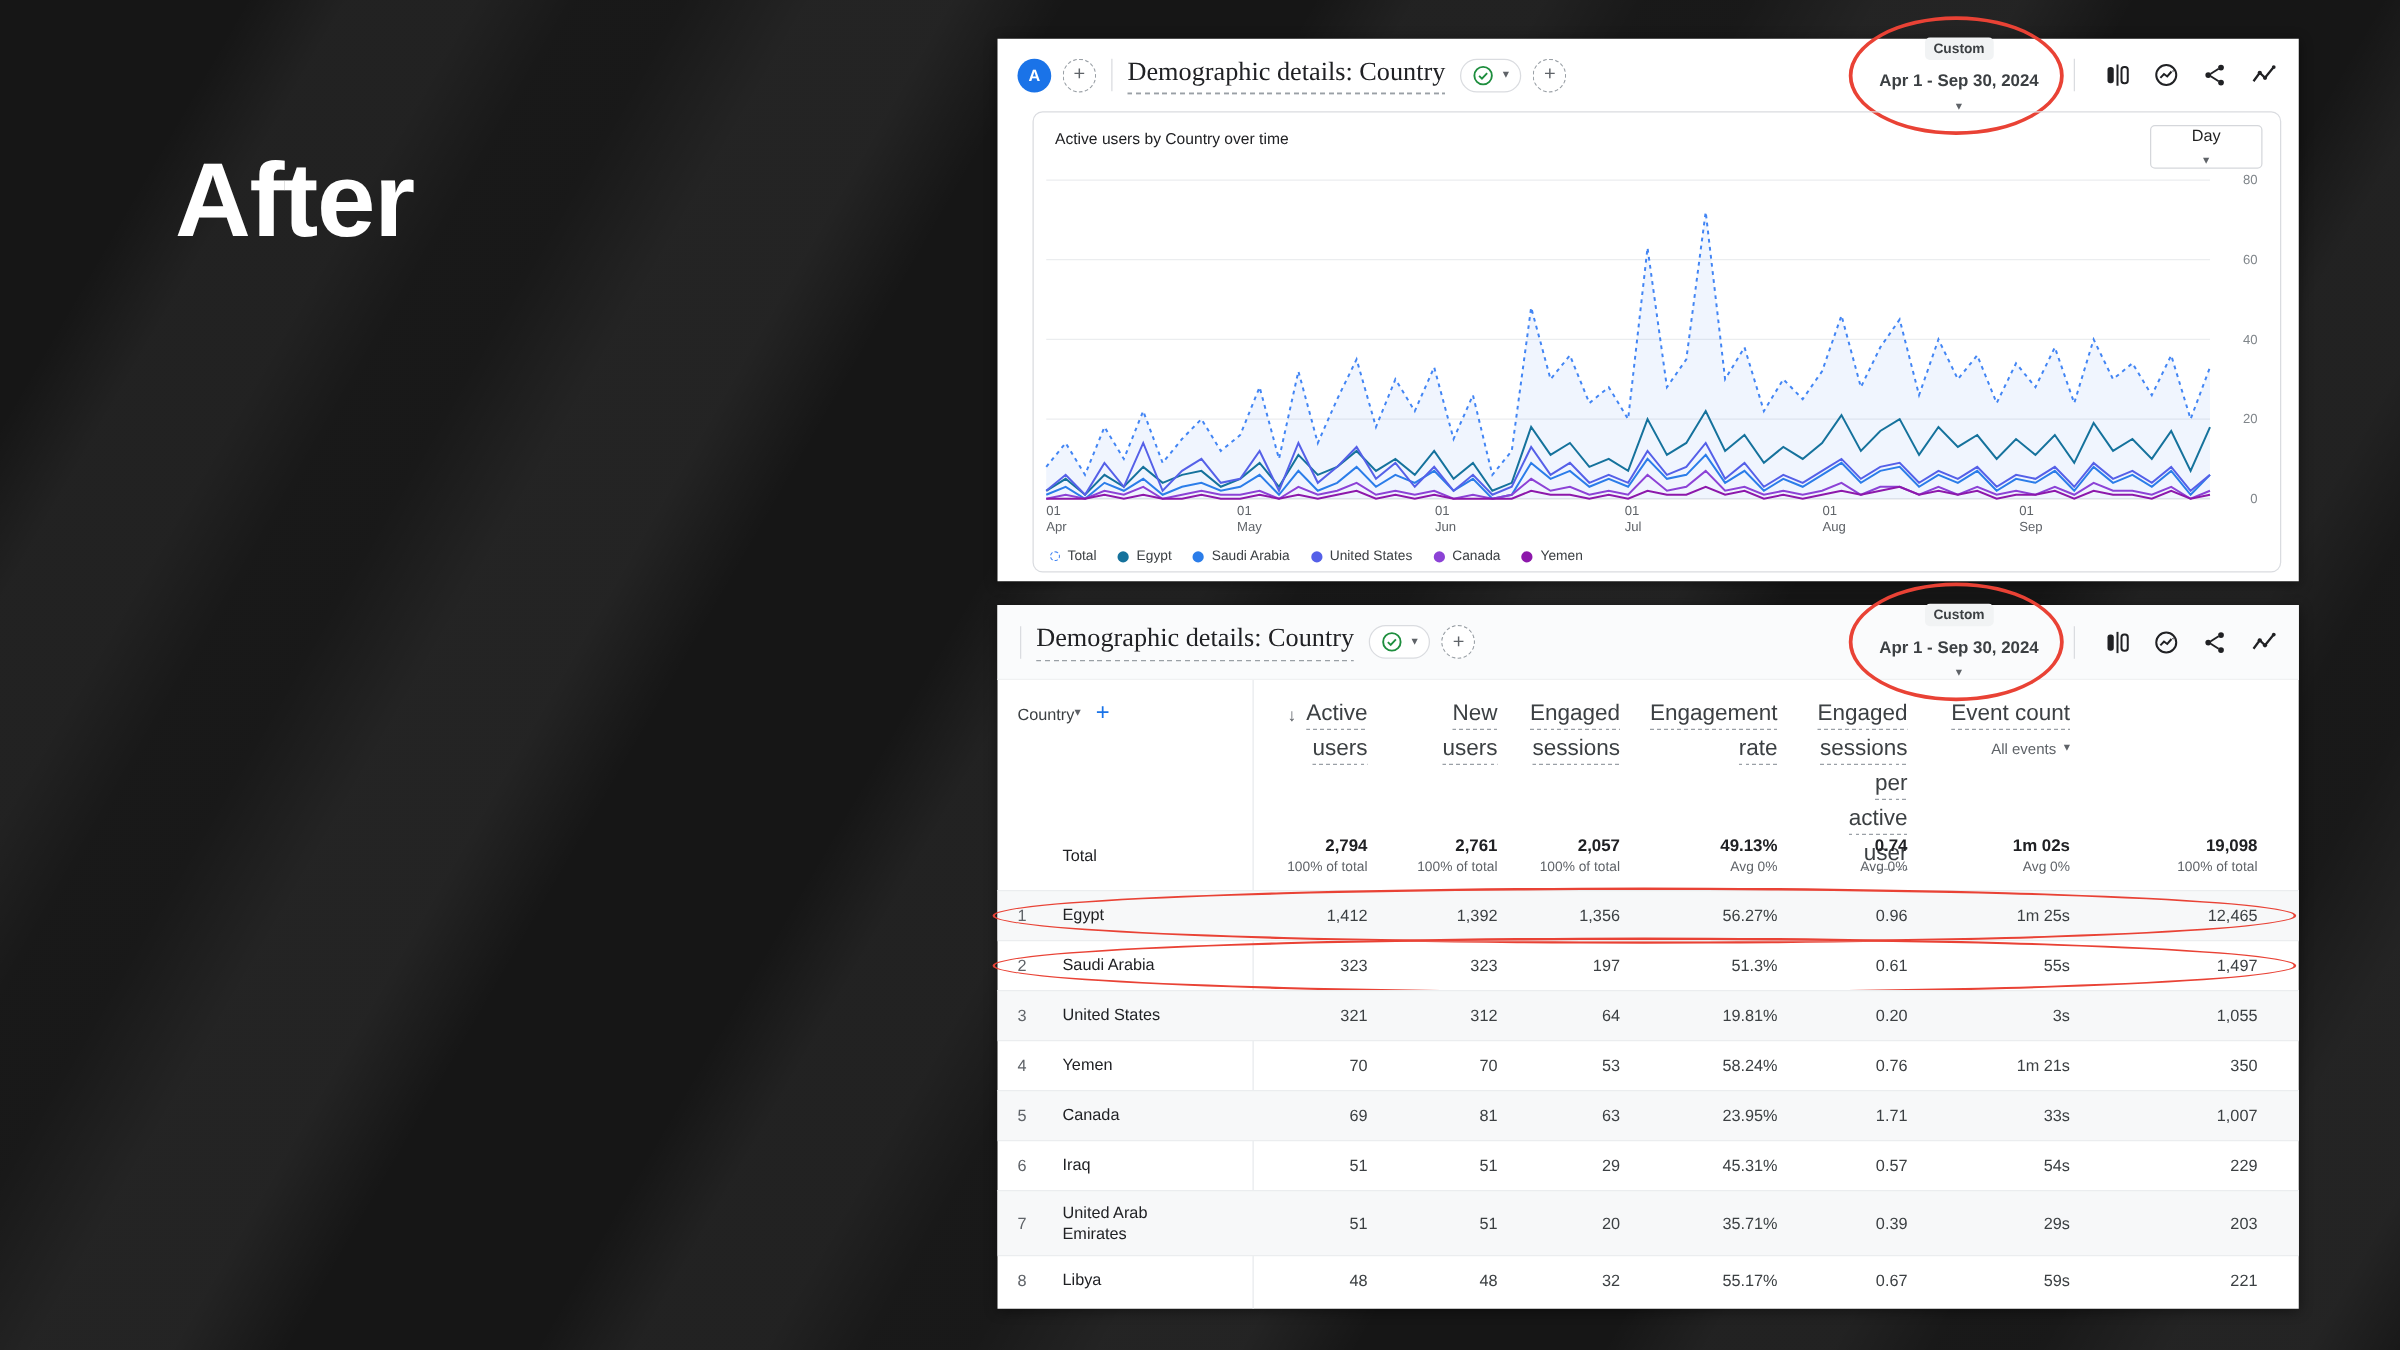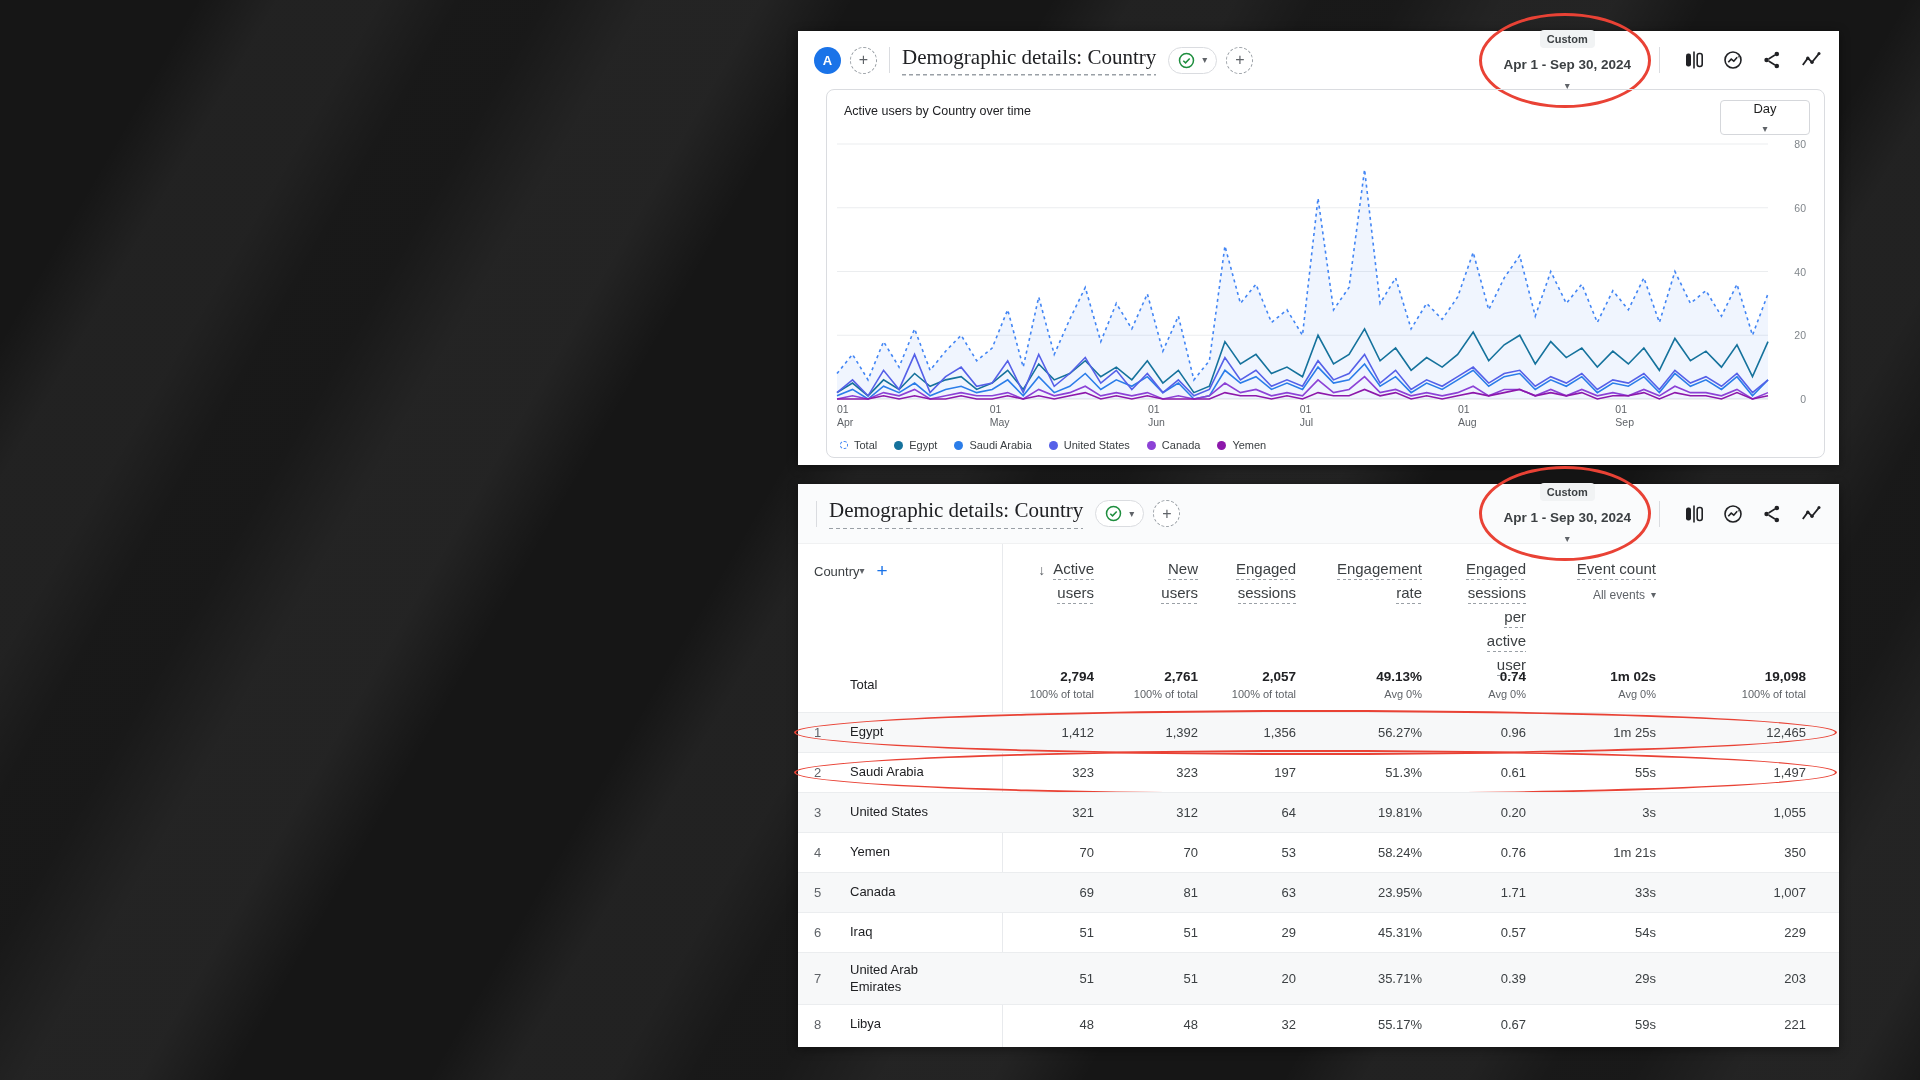--- a/index.html
+++ b/index.html
@@ -68,21 +68,21 @@
   .legend-item { display:flex; align-items:center; gap:6px; font-size:11px; color:#3c4043; }
   .legend-dot { width:9px; height:9px; border-radius:50%; flex:0 0 auto; }
   .legend-dot.dashed { background:transparent !important; border:1.6px dashed #4285f4; width:8px; height:8px; }
 
   
   .table-wrap { position:absolute; left:0; right:0; top:60px; bottom:0; }
   .tgrid { display:grid; grid-template-columns:188px 92px 104px 98px 126px 104px 130px 150px;
     padding-left:16px; padding-right:40px; align-items:center; position:relative; }
   .thead { align-items:start; padding-top:16px; height:112px; }
   .th { display:flex; flex-direction:column; align-items:flex-end; gap:4px; cursor:pointer; }
-  .th-line { font-size:15px; color:#3c4043; white-space:nowrap; padding-bottom:3px;
+  .th-line { font-size:18px; color:#3c4043; white-space:nowrap; padding-bottom:3px;
     background:repeating-linear-gradient(90deg,#9aa0a6 0 3px,transparent 3px 5.5px) bottom/100% 1px no-repeat; }
   .sort-arrow { color:#5f6368; font-size:14px; margin-right:8px; }
   .first-metric-line { display:flex; align-items:center; }
   .dim-cell { display:flex; align-items:center; gap:0; }
   .dim-label { font-size:13px; color:#3c4043; cursor:pointer; }
   .dim-plus { color:#1a73e8; font-size:19px; font-weight:400; margin-left:12px; cursor:pointer; }
   .all-events { display:flex; align-items:center; gap:6px; font-size:12px; color:#5f6368; margin-top:4px; cursor:pointer; }
   .col-divider { position:absolute; left:204px; top:0; bottom:0; width:1px; background:#e8eaed; }
 
   .trow-total { height:56px; }
@@ -98,20 +98,21 @@
   .row-num { width:36px; font-size:13px; color:#5f6368; }
   .row-name { font-size:13px; color:#202124; max-width:118px; line-height:1.3; }
   .cell-val { font-size:13px; color:#3c4043; text-align:right; }
   .trow .red-oval { left:-4px; right:2px; top:-3px; bottom:-3px; border-width:2.5px; }
 </style>
 </head>
 <body>
 
 <div class="stage">
 
+  <div class="after-title">After</div>
 
   <div class="panel panel-top">
     <div class="ga-header">
       <div class="avatar">A</div>
       <div class="plus-dashed">+</div>
       <div class="vdiv"></div>
       <div class="ga-title">Demographic details: Country</div>
       <div class="check-badge">
         <svg width="17" height="17" viewBox="0 0 18 18">
           <circle cx="9" cy="9" r="7.4" fill="none" stroke="#1e8e3e" stroke-width="1.6"></circle>

